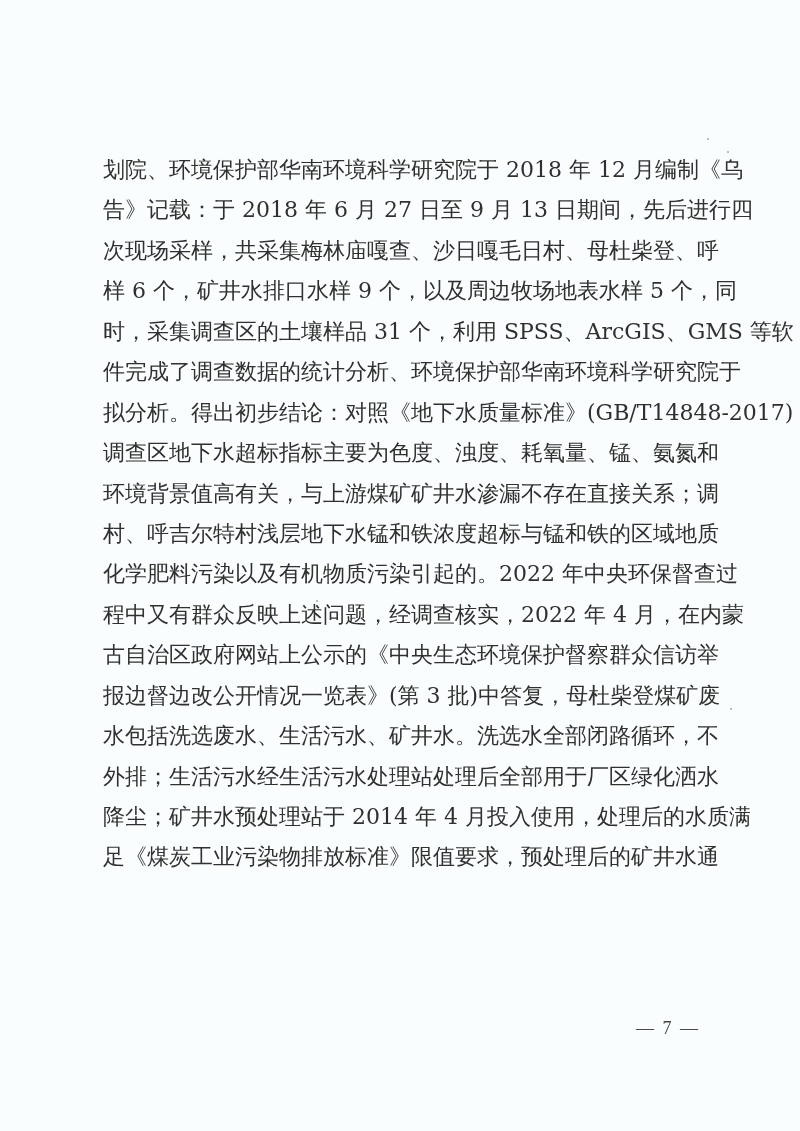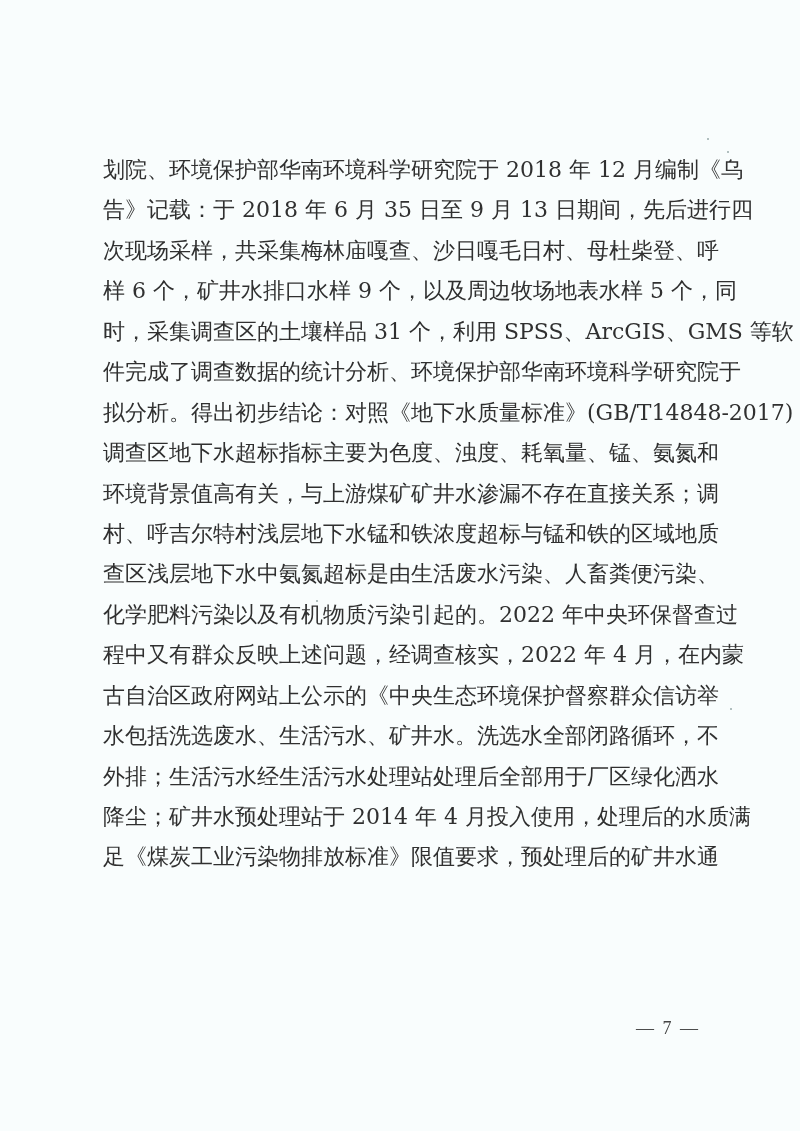--- a/index.html
+++ b/index.html
@@ -55,33 +55,33 @@
       background: #9aa;
       border-radius: 1px;
     }
   </style>
 </head>
 <body>
 
 <div class="page">
   <div class="body-text">
     <div class="line just">划院、环境保护部华南环境科学研究院于 2018 年 12 月编制《乌</div>
-    <div class="line just">告》记载：于 2018 年 6 月 35 日至 9 月 13 日期间，先后进行四</div>
+    <div class="line just">告》记载：于 2018 年 6 月 27 日至 9 月 13 日期间，先后进行四</div>
     <div class="line just">次现场采样，共采集梅林庙嘎查、沙日嘎毛日村、母杜柴登、呼</div>
     <div class="line just">样 6 个，矿井水排口水样 9 个，以及周边牧场地表水样 5 个，同</div>
     <div class="line just">时，采集调查区的土壤样品 31 个，利用 SPSS、ArcGIS、GMS 等软</div>
     <div class="line just">件完成了调查数据的统计分析、环境保护部华南环境科学研究院于</div>
     <div class="line just">拟分析。得出初步结论：对照《地下水质量标准》(GB/T14848-2017)，</div>
     <div class="line just">调查区地下水超标指标主要为色度、浊度、耗氧量、锰、氨氮和</div>
     <div class="line just">环境背景值高有关，与上游煤矿矿井水渗漏不存在直接关系；调</div>
     <div class="line just">村、呼吉尔特村浅层地下水锰和铁浓度超标与锰和铁的区域地质</div>
-    <div class="line just">查区浅层地下水中氨氮超标是由生活废水污染、人畜粪便污染、</div>
     <div class="line just">化学肥料污染以及有机物质污染引起的。2022 年中央环保督查过</div>
     <div class="line just">程中又有群众反映上述问题，经调查核实，2022 年 4 月，在内蒙</div>
     <div class="line just">古自治区政府网站上公示的《中央生态环境保护督察群众信访举</div>
+    <div class="line just">报边督边改公开情况一览表》(第 3 批)中答复，母杜柴登煤矿废</div>
     <div class="line just">水包括洗选废水、生活污水、矿井水。洗选水全部闭路循环，不</div>
     <div class="line just">外排；生活污水经生活污水处理站处理后全部用于厂区绿化洒水</div>
     <div class="line just">降尘；矿井水预处理站于 2014 年 4 月投入使用，处理后的水质满</div>
     <div class="line just">足《煤炭工业污染物排放标准》限值要求，预处理后的矿井水通</div>
   </div>
 
   <div class="page-number">— 7 —</div>
 
   <div class="speck" style="left:707px;top:138px;"></div>
   <div class="speck" style="left:727px;top:151px;"></div>

